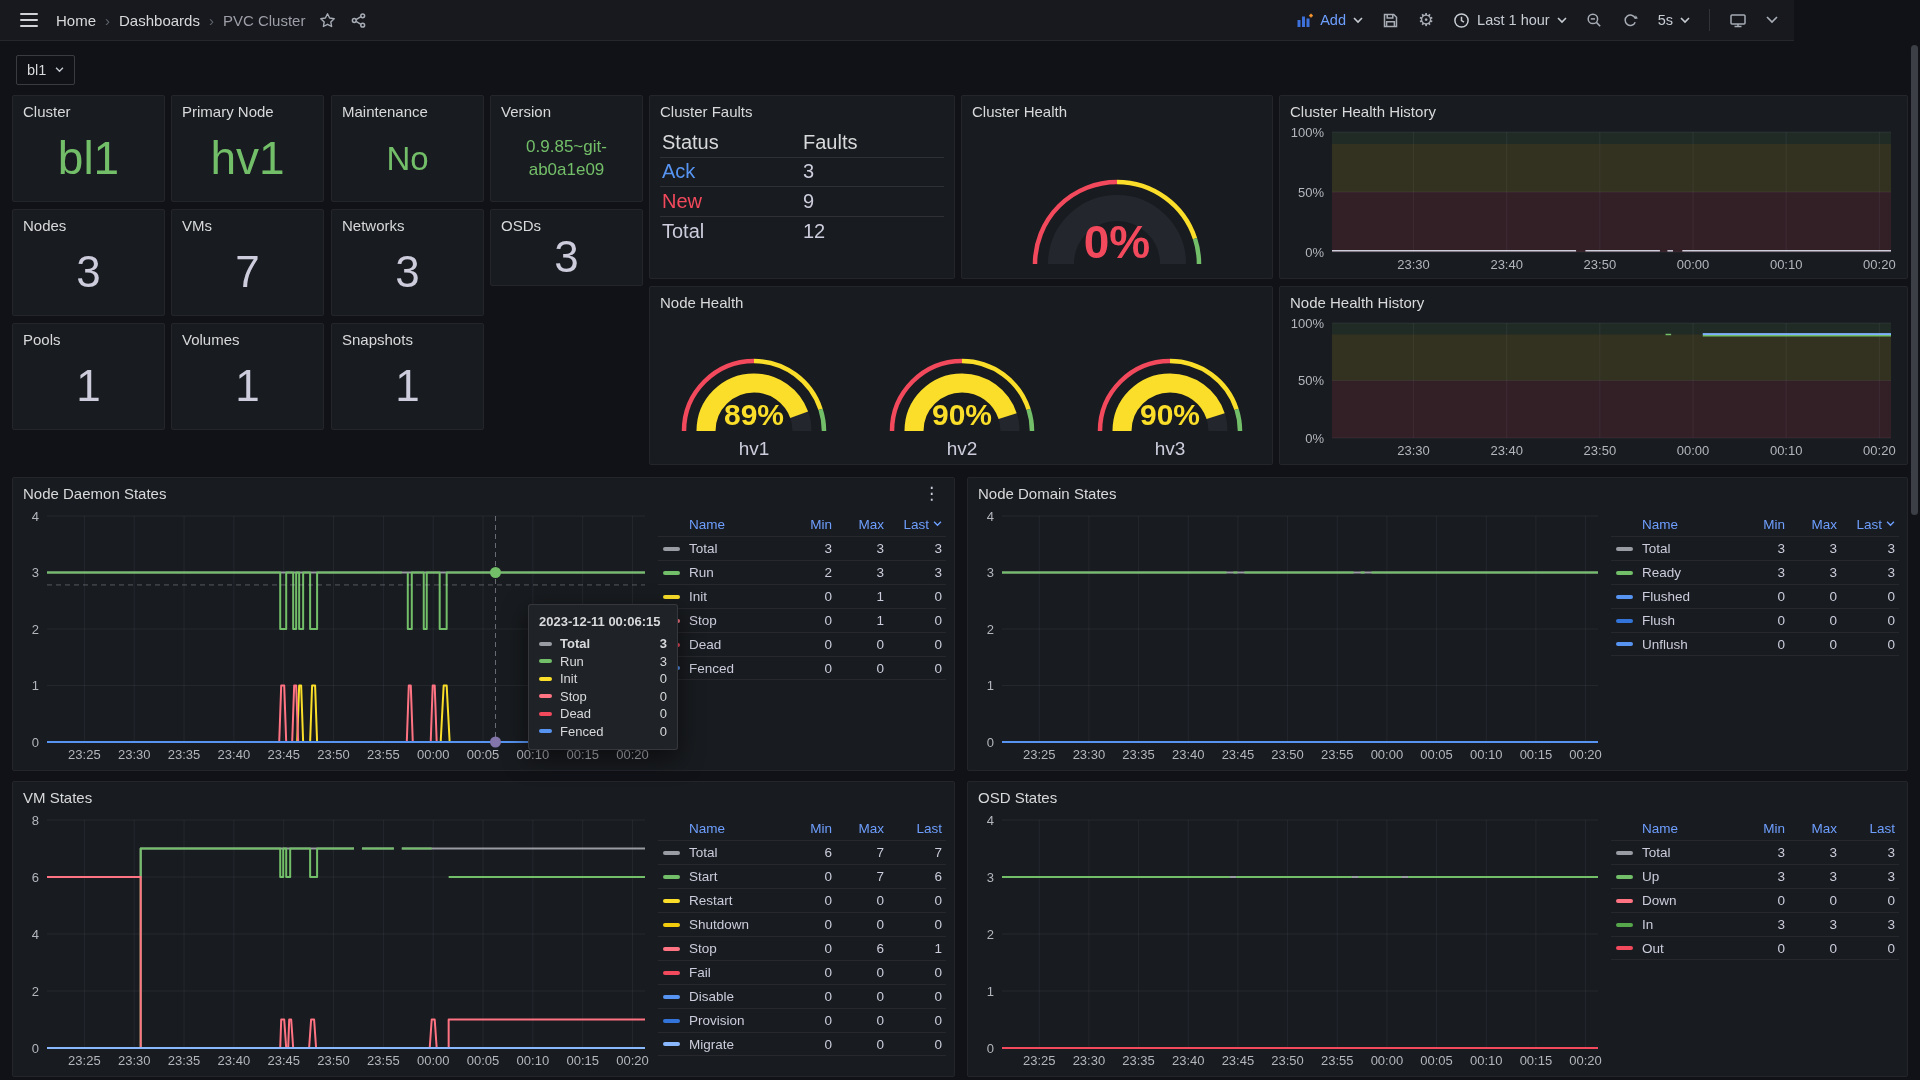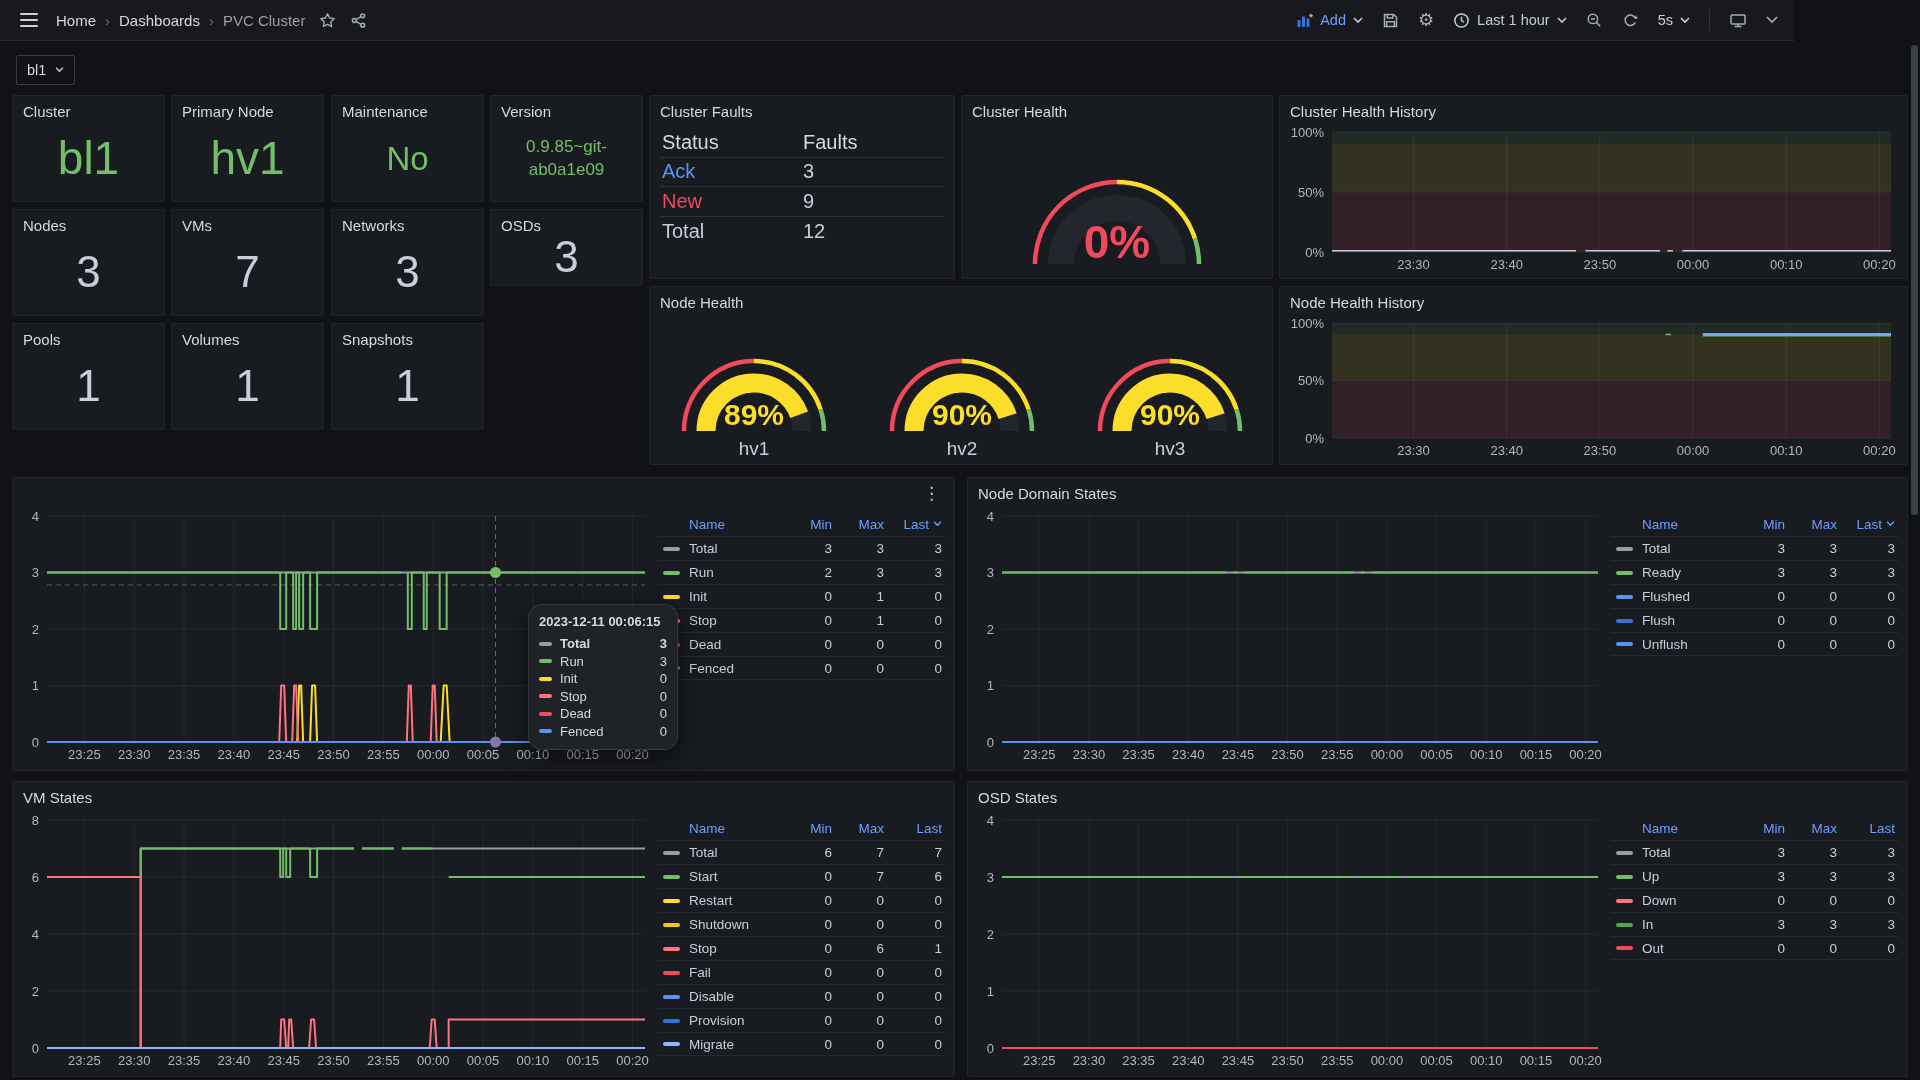--- a/index.html
+++ b/index.html
@@ -82,21 +82,21 @@
   .lname-h { padding-left:31px; }
   .ldash { width:17px; height:4px; border-radius:2px; flex:none; }
   .lhead-last { display:flex; align-items:center; justify-content:flex-end; gap:4px; padding-right:4px; }
 
   
   .panel-kebab { position:absolute; top:5px; right:10px; color:#ccccdc; cursor:pointer;
     font-size:17px; line-height:1; padding:2px 4px; }
 
   
   #daemon-tooltip { position:absolute; left:515px; top:126px; width:150px; background:#1f2227;
-    border:1px solid rgba(204,204,220,0.13); border-radius:14px; padding:9px 10px;
+    border:1px solid rgba(204,204,220,0.13); border-radius:3px; padding:9px 10px;
     box-shadow:0 8px 24px rgba(0,0,0,0.55); z-index:6; font-size:13px; color:#d8d9da; }
   .ttitle { font-weight:600; margin-bottom:6px; white-space:nowrap; }
   .trow { display:flex; align-items:center; gap:8px; height:17.5px; }
   .trow .ldash { width:13px; }
   .tval { margin-left:auto; }
   .trow.bold { font-weight:700; }
 
   
   #scroll-thumb { position:absolute; right:2px; top:45px; width:7px; height:470px;
     background:#3c3f46; border-radius:4px; }
@@ -386,20 +386,21 @@
         <line x1="593.3541666666666" x2="593.3541666666666" y1="10" y2="125" stroke="rgba(204,204,220,0.07)"></line>
         <text x="593.3541666666666" y="142" text-anchor="middle" fill="#b4b6be" font-size="13">00:20</text>
         <polyline points="379.53666666666663,21.5 385.12666666666667,21.5" fill="none" stroke="#73bf69" stroke-width="1.5" stroke-linejoin="round" stroke-linecap="butt"></polyline>
         <polyline points="416.80333333333334,22.65 605,22.65" fill="none" stroke="#73bf69" stroke-width="1.5" stroke-linejoin="round" stroke-linecap="butt"></polyline>
         <polyline points="416.80333333333334,21.269999999999996 605,21.269999999999996" fill="none" stroke="#5794f2" stroke-width="1.5" stroke-linejoin="round" stroke-linecap="butt"></polyline>
         <polyline points="416.80333333333334,21.04 605,21.04" fill="none" stroke="#8ab8ff" stroke-width="1.5" stroke-linejoin="round" stroke-linecap="butt"></polyline>
       </svg></div>
 </div>
 
 <div class="panel" id="p-daemon">
+  <div class="ptitle">Node Daemon States</div>
   <div class="panel-kebab">⋮</div>
   <div class="chart-host"><svg width="636" height="258" viewBox="0 0 636 258">
         <line x1="28" x2="626" y1="236" y2="236" stroke="rgba(204,204,220,0.07)"></line>
         <text x="20" y="240.5" text-anchor="end" fill="#b4b6be" font-size="13">0</text>
         <line x1="28" x2="626" y1="179.5" y2="179.5" stroke="rgba(204,204,220,0.07)"></line>
         <text x="20" y="184" text-anchor="end" fill="#b4b6be" font-size="13">1</text>
         <line x1="28" x2="626" y1="123" y2="123" stroke="rgba(204,204,220,0.07)"></line>
         <text x="20" y="127.5" text-anchor="end" fill="#b4b6be" font-size="13">2</text>
         <line x1="28" x2="626" y1="66.5" y2="66.5" stroke="rgba(204,204,220,0.07)"></line>
         <text x="20" y="71" text-anchor="end" fill="#b4b6be" font-size="13">3</text>

